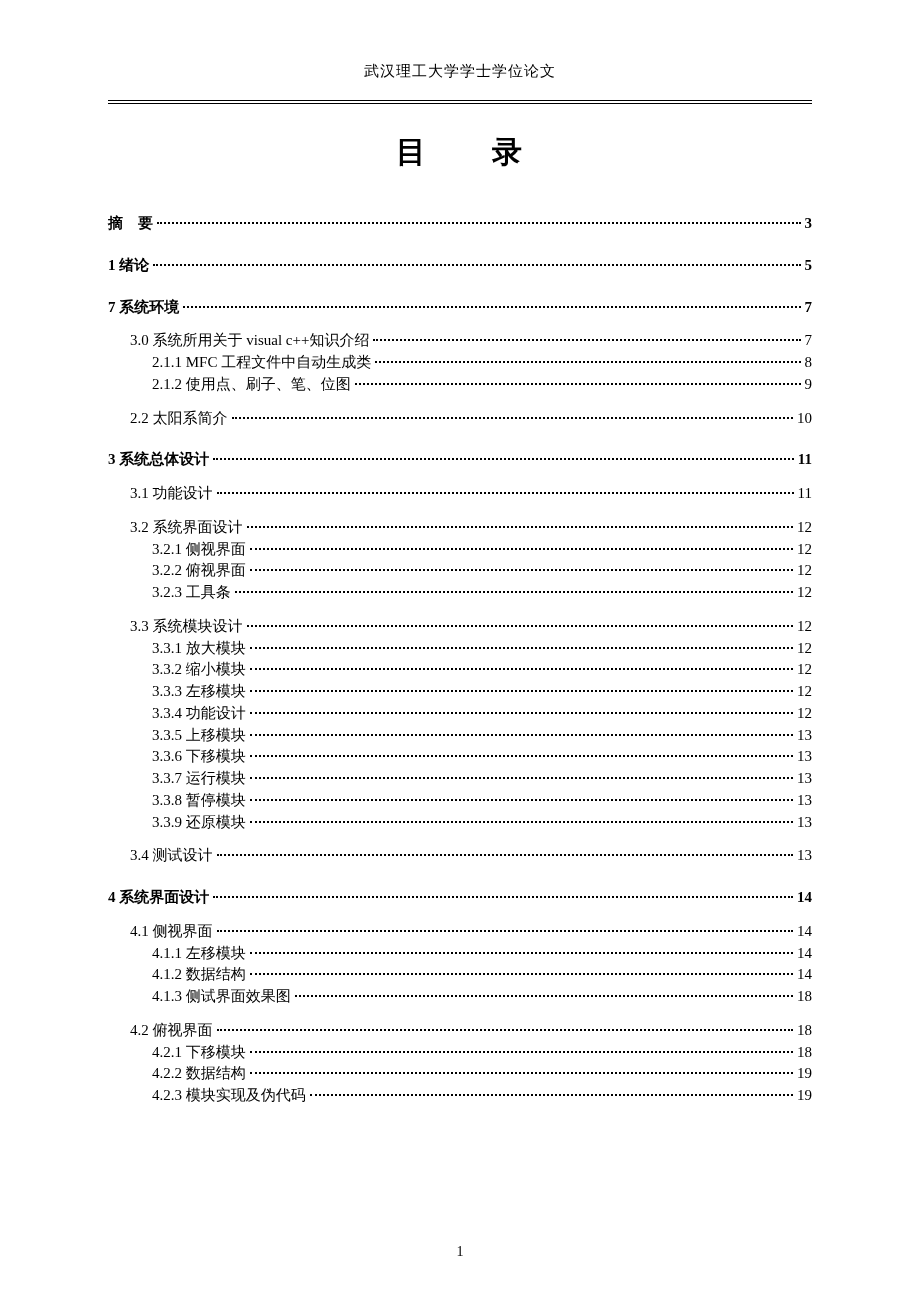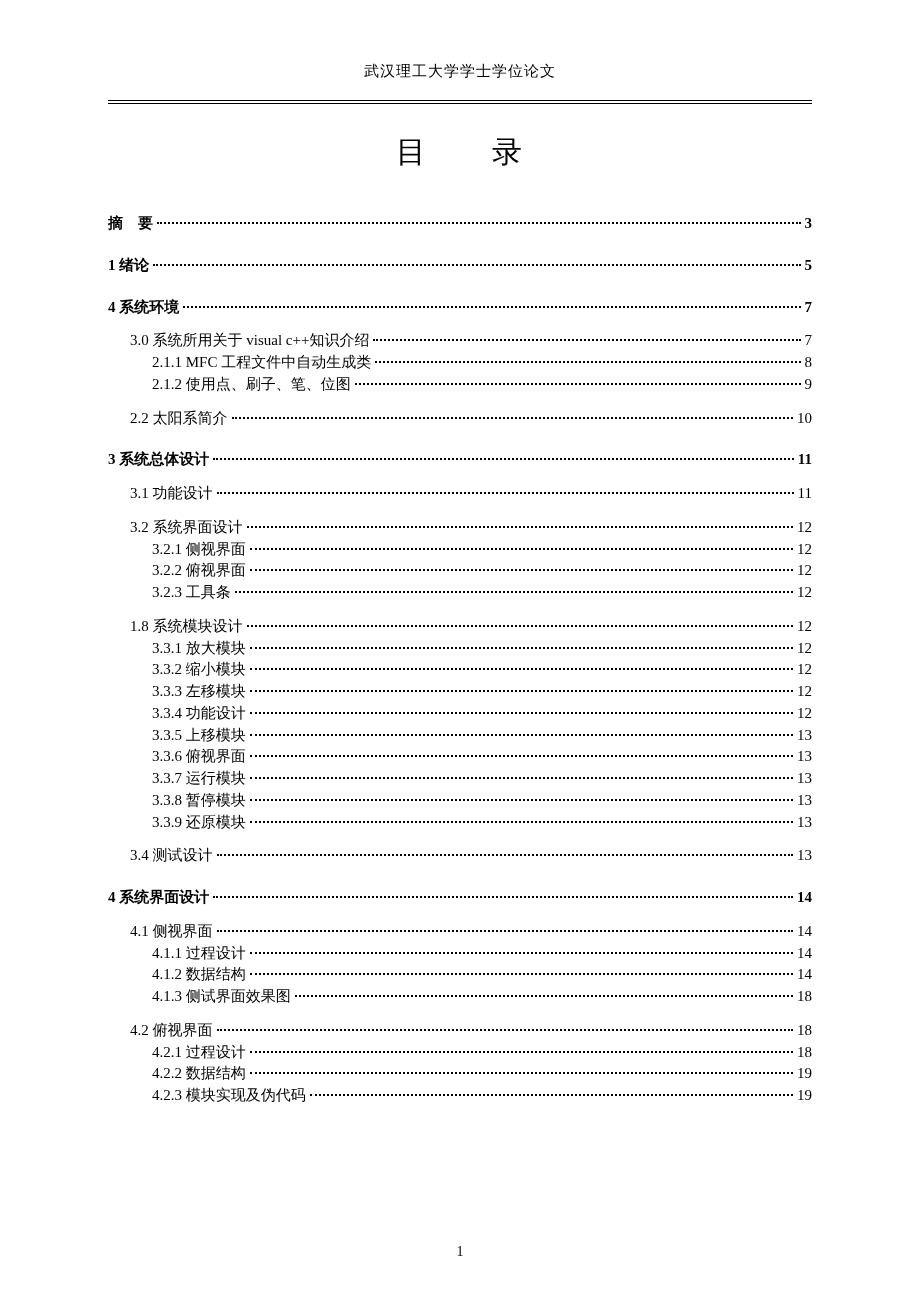--- a/index.html
+++ b/index.html
@@ -23,21 +23,21 @@
     margin-bottom: 2px;
   }
   .header-sub-line {
     border-bottom: 1px solid #000;
     height: 0;
     margin-bottom: 28px;
   }
   .title {
     text-align: center;
     font-size: 30px;
-    font-weight: normal;
+    font-weight: bold;
     letter-spacing: 2px;
     margin-bottom: 40px;
   }
   .toc { }
   .toc-row {
     display: flex;
     align-items: baseline;
     font-size: 15px;
     line-height: 1.45;
     white-space: nowrap;
@@ -103,21 +103,21 @@
       </div>
       <div class="group-top">
         <div class="toc-row level-1 bold">
           <span class="toc-label">1 绪论</span>
           <span class="toc-dots"></span>
           <span class="toc-page">5</span>
         </div>
       </div>
       <div class="group-top">
         <div class="toc-row level-1 bold">
-          <span class="toc-label">4 系统环境</span>
+          <span class="toc-label">7 系统环境</span>
           <span class="toc-dots"></span>
           <span class="toc-page">7</span>
         </div>
         <div class="toc-row level-2">
           <span class="toc-label">3.0 系统所用关于 visual c++知识介绍</span>
           <span class="toc-dots"></span>
           <span class="toc-page">7</span>
         </div>
         <div class="toc-row level-3">
           <span class="toc-label">2.1.1 MFC 工程文件中自动生成类</span>
@@ -163,21 +163,21 @@
           <span class="toc-dots"></span>
           <span class="toc-page">12</span>
         </div>
         <div class="toc-row level-3">
           <span class="toc-label">3.2.3 工具条</span>
           <span class="toc-dots"></span>
           <span class="toc-page">12</span>
         </div>
         <div class="sub-gap"></div>
         <div class="toc-row level-2">
-          <span class="toc-label">1.8 系统模块设计</span>
+          <span class="toc-label">3.3 系统模块设计</span>
           <span class="toc-dots"></span>
           <span class="toc-page">12</span>
         </div>
         <div class="toc-row level-3">
           <span class="toc-label">3.3.1 放大模块</span>
           <span class="toc-dots"></span>
           <span class="toc-page">12</span>
         </div>
         <div class="toc-row level-3">
           <span class="toc-label">3.3.2 缩小模块</span>
@@ -193,21 +193,21 @@
           <span class="toc-label">3.3.4 功能设计</span>
           <span class="toc-dots"></span>
           <span class="toc-page">12</span>
         </div>
         <div class="toc-row level-3">
           <span class="toc-label">3.3.5 上移模块</span>
           <span class="toc-dots"></span>
           <span class="toc-page">13</span>
         </div>
         <div class="toc-row level-3">
-          <span class="toc-label">3.3.6 俯视界面</span>
+          <span class="toc-label">3.3.6 下移模块</span>
           <span class="toc-dots"></span>
           <span class="toc-page">13</span>
         </div>
         <div class="toc-row level-3">
           <span class="toc-label">3.3.7 运行模块</span>
           <span class="toc-dots"></span>
           <span class="toc-page">13</span>
         </div>
         <div class="toc-row level-3">
           <span class="toc-label">3.3.8 暂停模块</span>
@@ -231,42 +231,42 @@
           <span class="toc-label">4 系统界面设计</span>
           <span class="toc-dots"></span>
           <span class="toc-page">14</span>
         </div>
         <div class="toc-row level-2">
           <span class="toc-label">4.1 侧视界面</span>
           <span class="toc-dots"></span>
           <span class="toc-page">14</span>
         </div>
         <div class="toc-row level-3">
-          <span class="toc-label">4.1.1 过程设计</span>
+          <span class="toc-label">4.1.1 左移模块</span>
           <span class="toc-dots"></span>
           <span class="toc-page">14</span>
         </div>
         <div class="toc-row level-3">
           <span class="toc-label">4.1.2 数据结构</span>
           <span class="toc-dots"></span>
           <span class="toc-page">14</span>
         </div>
         <div class="toc-row level-3">
           <span class="toc-label">4.1.3 侧试界面效果图</span>
           <span class="toc-dots"></span>
           <span class="toc-page">18</span>
         </div>
         <div class="sub-gap"></div>
         <div class="toc-row level-2">
           <span class="toc-label">4.2 俯视界面</span>
           <span class="toc-dots"></span>
           <span class="toc-page">18</span>
         </div>
         <div class="toc-row level-3">
-          <span class="toc-label">4.2.1 过程设计</span>
+          <span class="toc-label">4.2.1 下移模块</span>
           <span class="toc-dots"></span>
           <span class="toc-page">18</span>
         </div>
         <div class="toc-row level-3">
           <span class="toc-label">4.2.2 数据结构</span>
           <span class="toc-dots"></span>
           <span class="toc-page">19</span>
         </div>
         <div class="toc-row level-3">
           <span class="toc-label">4.2.3 模块实现及伪代码</span>

